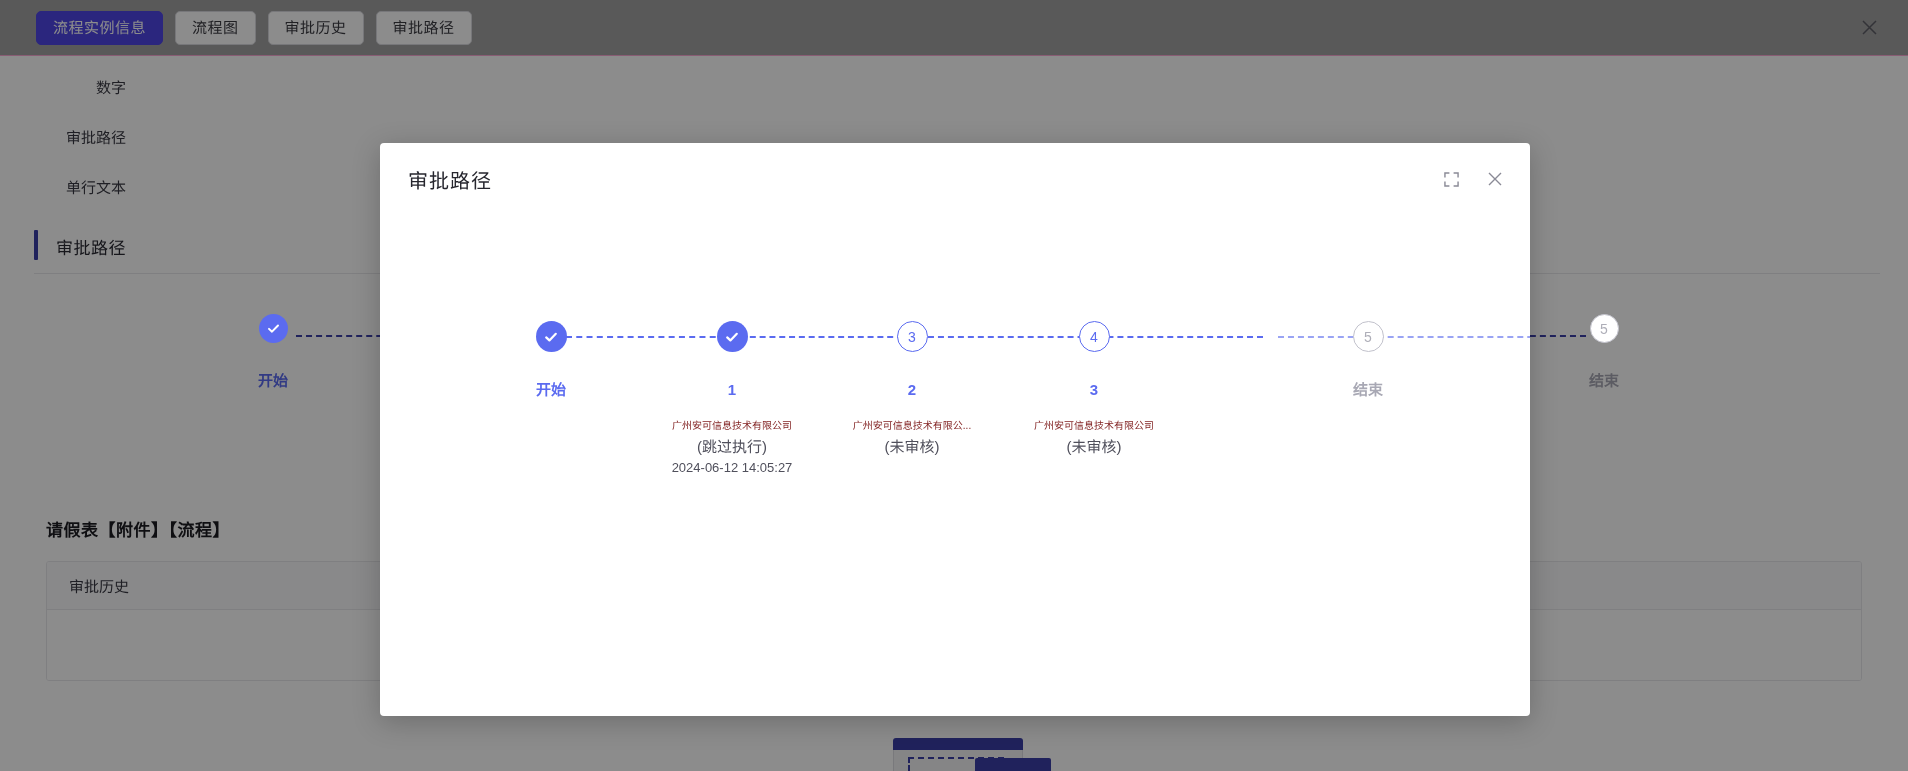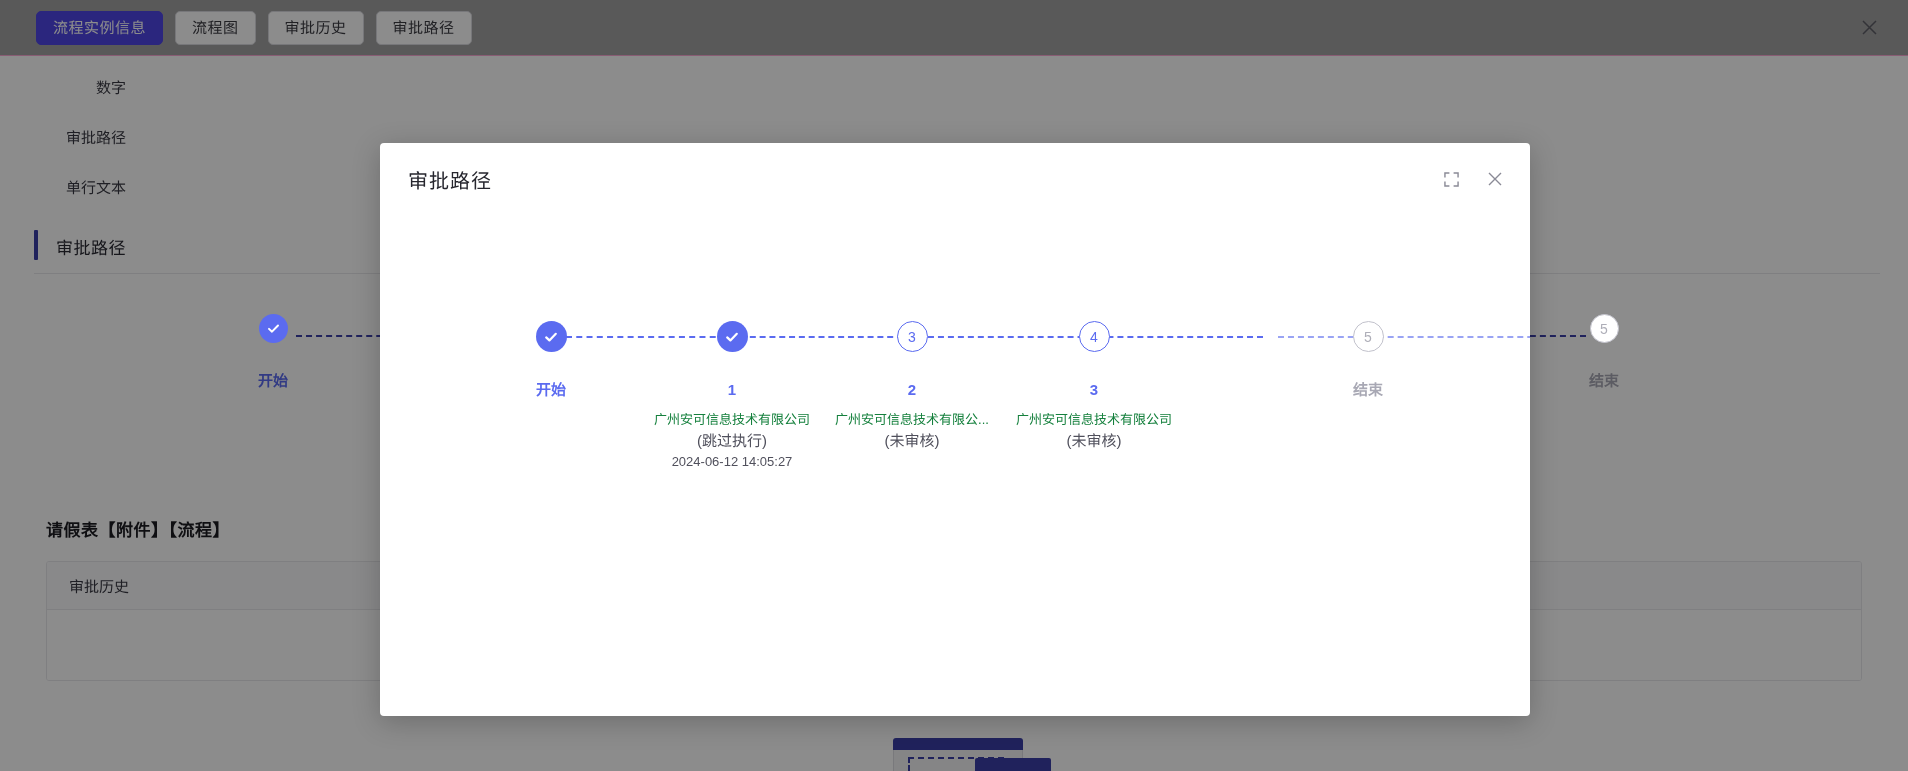--- a/index.html
+++ b/index.html
@@ -277,23 +277,23 @@
   }
   .step-name {
     margin-top: 28px;
     font-size: 15px;
     color: #5b6bf0;
     line-height: 20px;
     font-weight: bold;
   }
   .step-name.muted { color: #a8a8b4; }
   .step-org {
-    margin-top: 9px;
-    font-size: 13px;
-    color: #15803d;
+    margin-top: 15px;
+    font-size: 10px;
+    color: #7f1d1d;
     line-height: 21px;
     white-space: nowrap;
     overflow: hidden;
     text-overflow: ellipsis;
     padding: 0 4px;
   }
   .step-status {
     font-size: 15px;
     color: #50505c;
     line-height: 21px;

